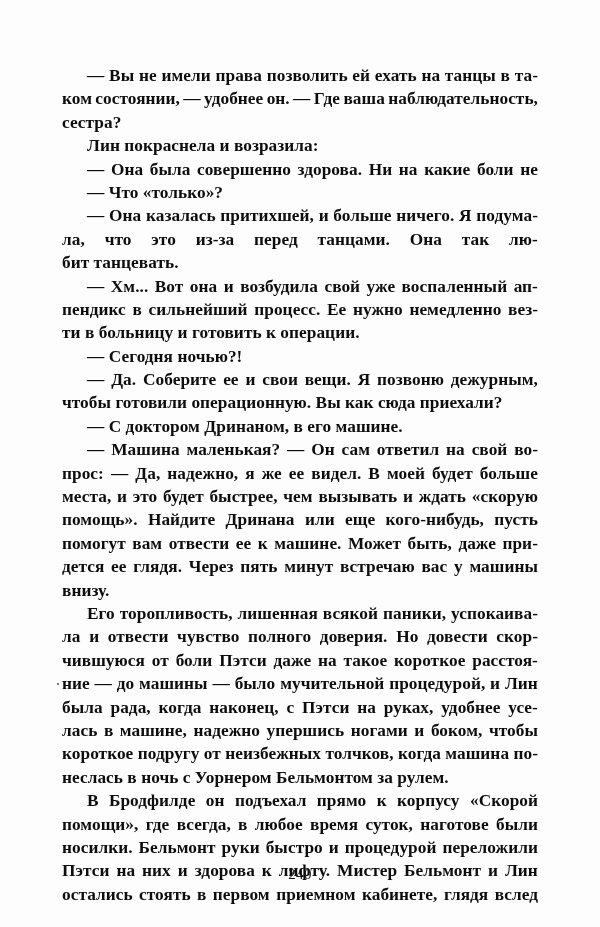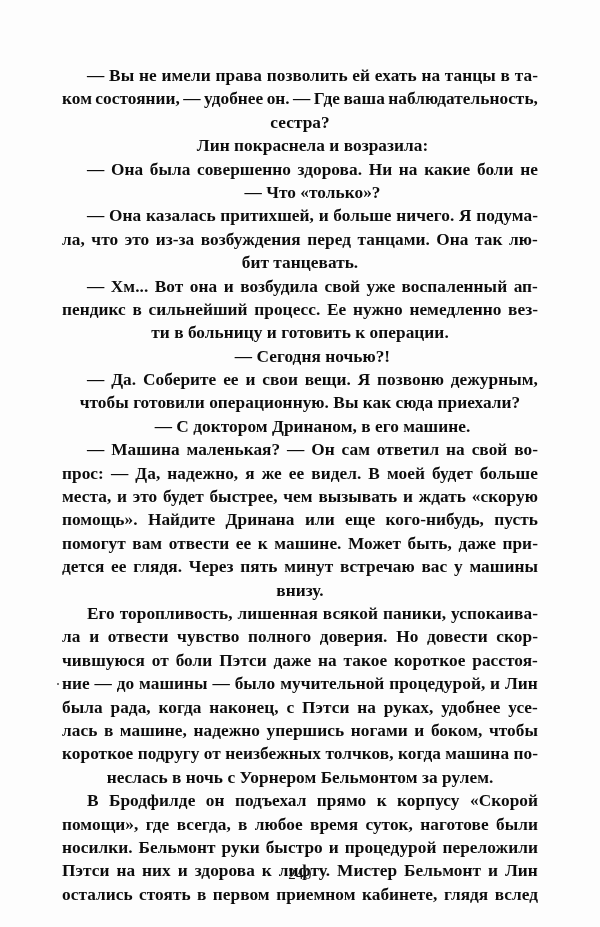--- a/index.html
+++ b/index.html
@@ -54,21 +54,21 @@
     justify-content: space-between;
     white-space: pre;
   }
   .line.just > span {
     white-space: pre;
   }
 
   
   .line.flush {
     display: block;
-    text-align: center;
+    text-align: left;
   }
 
   
   .line.indent {
     padding-left: 25px;
   }
   .line.just.indent {
     box-sizing: border-box;
     width: 476px;
   }
@@ -113,21 +113,21 @@
         <div class="line flush indent">Лин покраснела и возразила:</div>
       </div>
       <div class="para">
         <div class="line just indent"><span>—</span><span>Она</span><span>была</span><span>совершенно</span><span>здорова.</span><span>Ни</span><span>на</span><span>какие</span><span>боли</span><span>не</span></div>
       </div>
       <div class="para">
         <div class="line flush indent">— Что «только»?</div>
       </div>
       <div class="para">
         <div class="line just indent"><span>—</span><span>Она</span><span>казалась</span><span>притихшей,</span><span>и</span><span>больше</span><span>ничего.</span><span>Я</span><span>подума-</span></div>
-        <div class="line just"><span>ла,</span><span>что</span><span>это</span><span>из-за</span><span>возбуждения</span><span>перед</span><span>танцами.</span><span>Она</span><span>так</span><span>лю-</span></div>
+        <div class="line just"><span>ла,</span><span>что</span><span>это</span><span>из-за</span><span>перед</span><span>танцами.</span><span>Она</span><span>так</span><span>лю-</span></div>
         <div class="line flush">бит танцевать.</div>
       </div>
       <div class="para">
         <div class="line just indent"><span>—</span><span>Хм...</span><span>Вот</span><span>она</span><span>и</span><span>возбудила</span><span>свой</span><span>уже</span><span>воспаленный</span><span>ап-</span></div>
         <div class="line just"><span>пендикс</span><span>в</span><span>сильнейший</span><span>процесс.</span><span>Ее</span><span>нужно</span><span>немедленно</span><span>вез-</span></div>
         <div class="line flush">ти в больницу и готовить к операции.</div>
       </div>
       <div class="para">
         <div class="line flush indent">— Сегодня ночью?!</div>
       </div>

